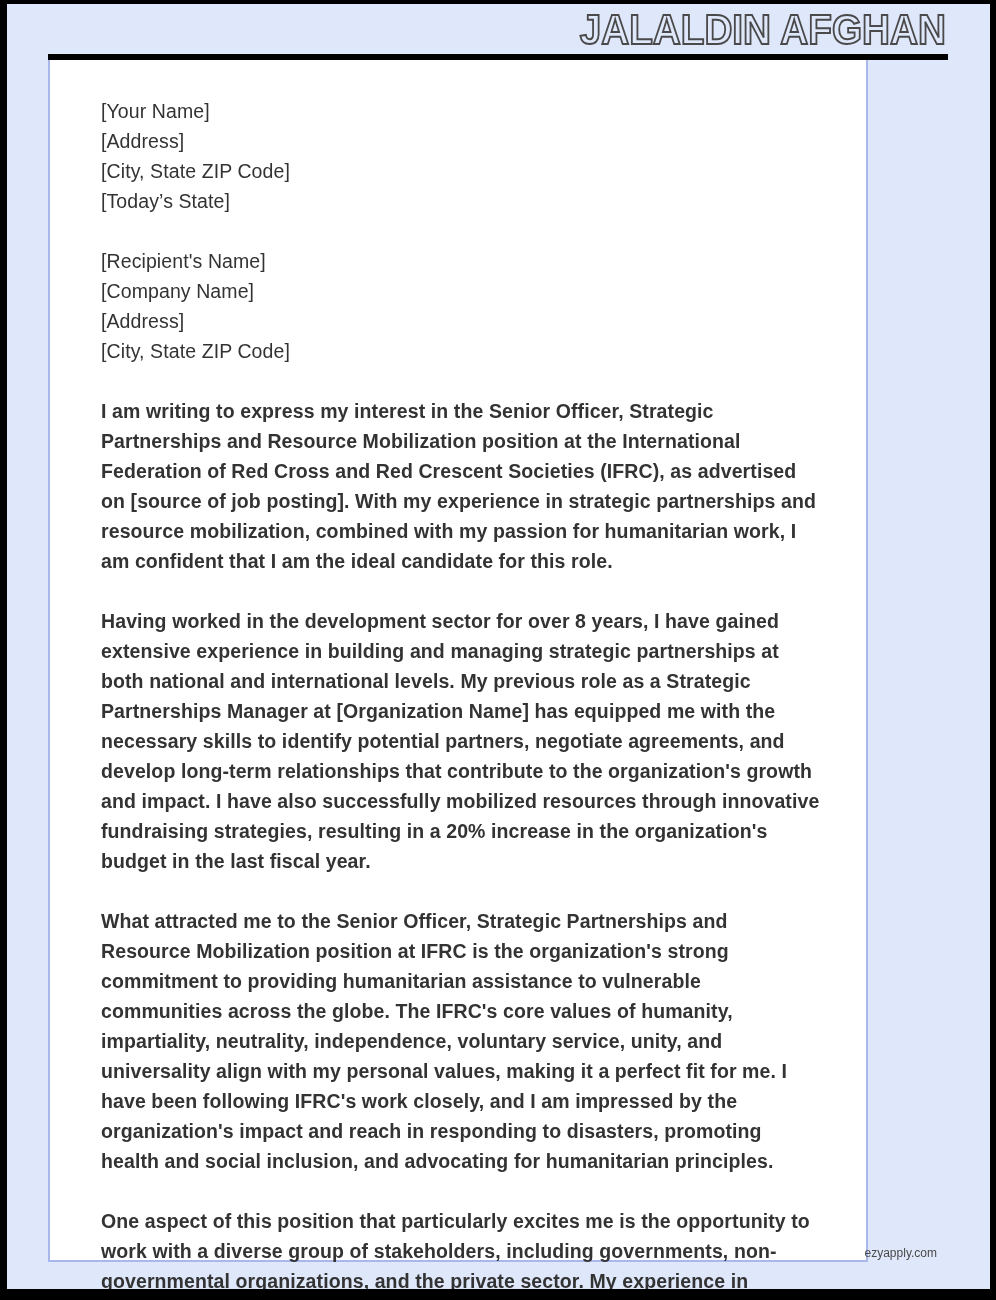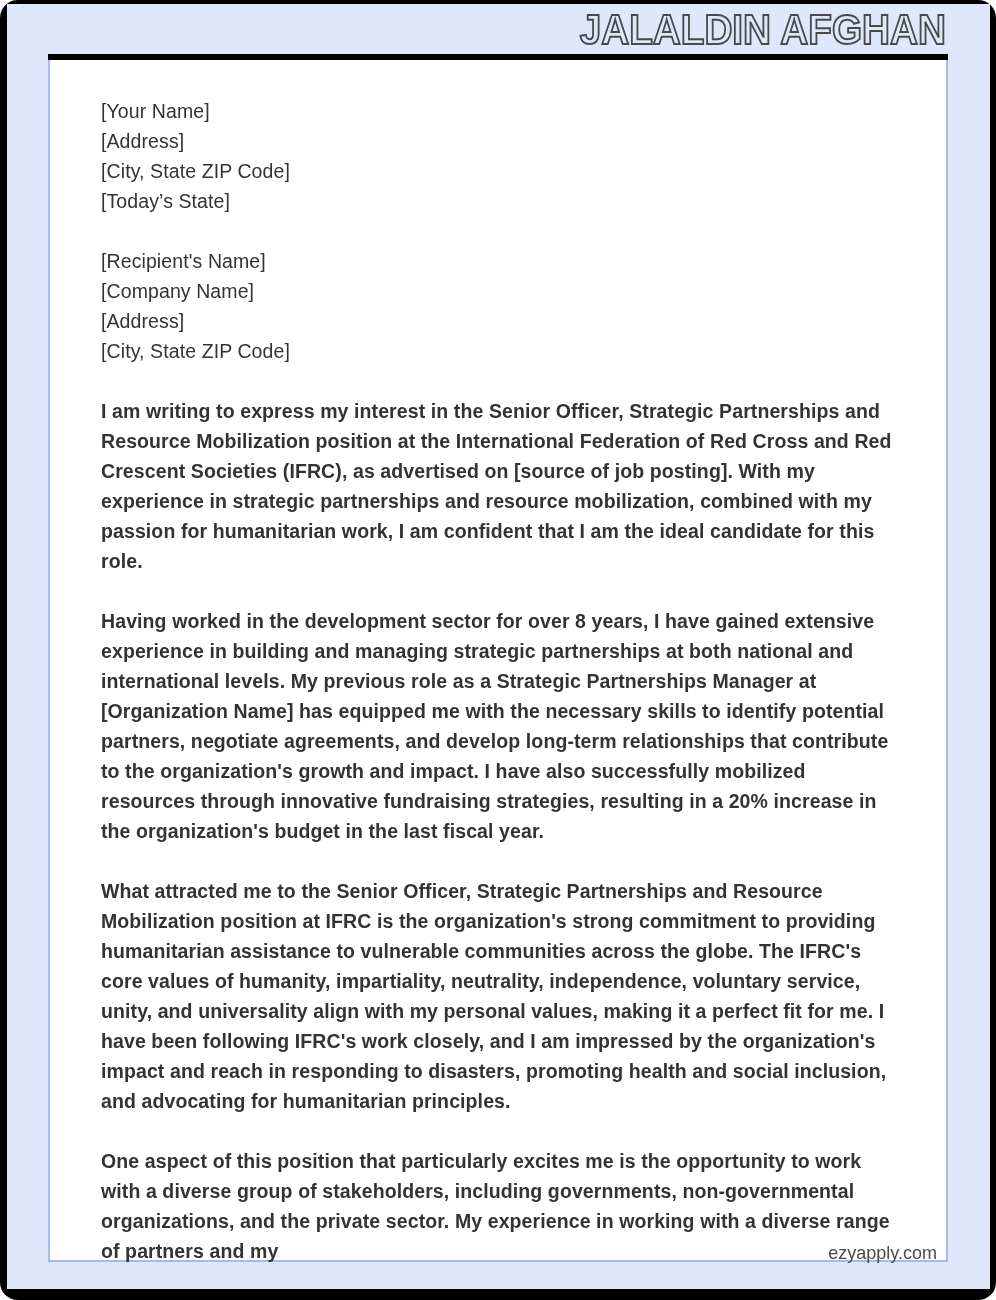--- a/index.html
+++ b/index.html
@@ -7,21 +7,20 @@
     padding: 0;
     background: #ffffff;
     font-family: "Liberation Sans", "DejaVu Sans", sans-serif;
   }
   .page {
     position: relative;
     width: 996px;
     height: 1300px;
     background: #dfe7fa;
     overflow: hidden;
-    border-radius: 18px;
   }
   
   .frame-top, .frame-bottom, .frame-left, .frame-right {
     position: absolute;
     background: #000000;
     z-index: 30;
   }
   .frame-top    { top: 0; left: 0; width: 996px; height: 4px; }
   .frame-bottom { bottom: 0; left: 0; width: 996px; height: 11px; }
   .frame-left   { top: 0; left: 0; width: 7px; height: 1300px; }
@@ -52,21 +51,21 @@
     height: 6px;
     background: #000000;
     z-index: 6;
   }
 
   
   .doc {
     position: absolute;
     left: 48px;
     top: 60px;
-    width: 900px;
+    width: 820px;
     height: 1202px;
     box-sizing: border-box;
     background: #ffffff;
     border: 2px solid #a9b7ec;
     border-top: none;
     padding: 36px 45px 0 51px;
     overflow: visible;
     z-index: 2;
   }
   .doc, .doc p, .doc .line {
@@ -77,21 +76,21 @@
   }
   .block { margin: 0 0 30px 0; }
   .doc p { margin: 0 0 30px 0; font-weight: bold; }
   .doc p.last { margin-bottom: 0; }
 
   
   .watermark {
     position: absolute;
     top: 1244px;
     right: 59px;
-    font-size: 18px;
+    font-size: 12px;
     line-height: 18px;
     color: #4a4a4a;
     z-index: 4;
     text-align: center;
   }
 </style>
 </head>
 <body>
 
 <div class="page">

